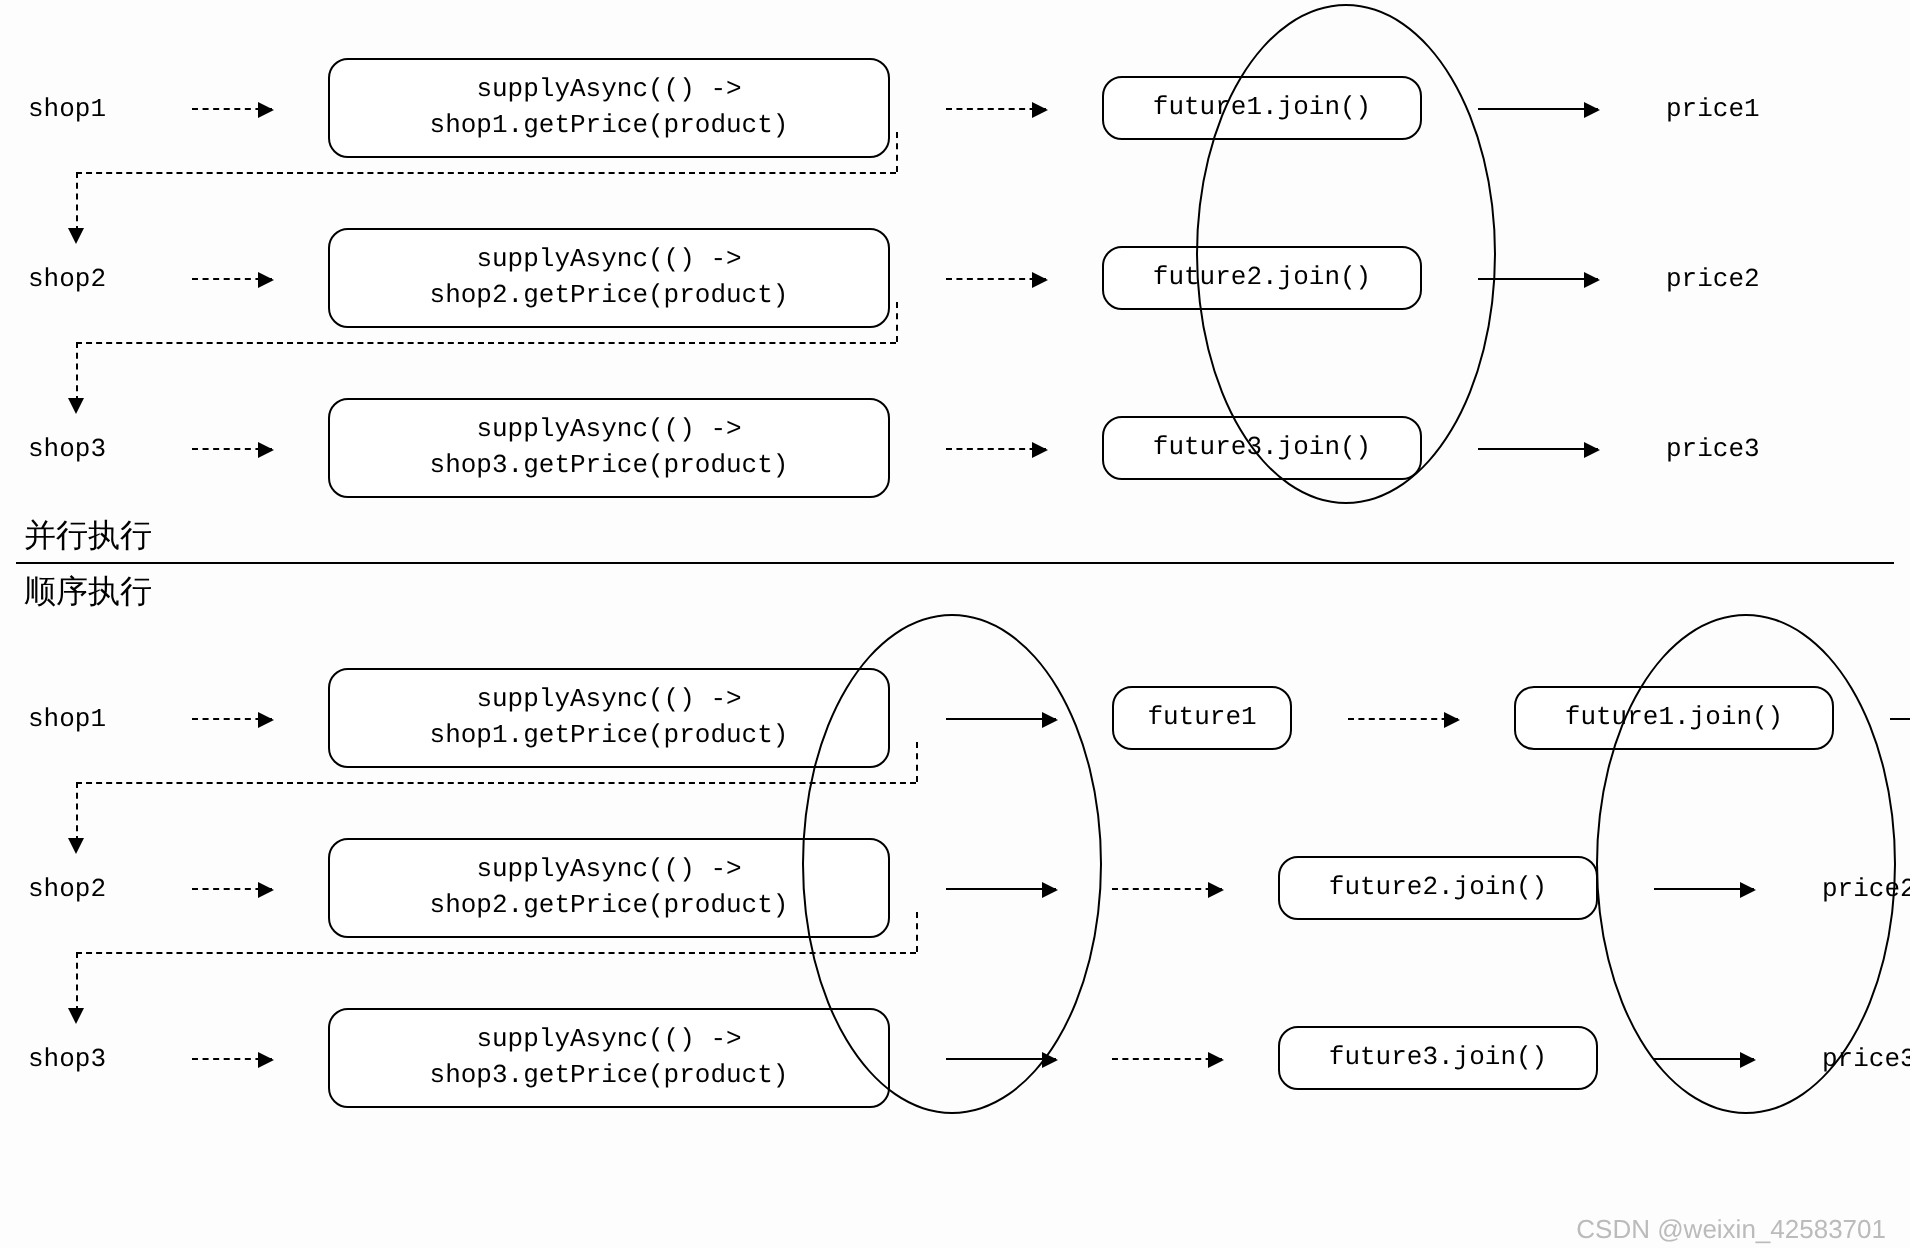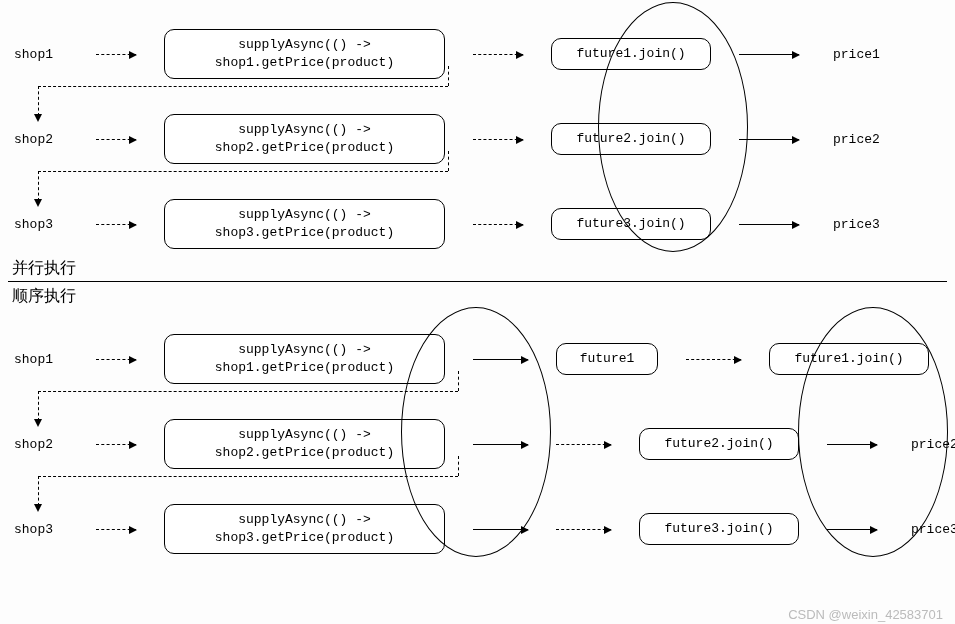--- a/index.html
+++ b/index.html
@@ -31,21 +31,21 @@
     border: 1.5px solid #000;
     border-radius: 10px;
     padding: 6px 14px;
     text-align: center;
     background: #fff;
     line-height: 1.4;
     white-space: nowrap;
   }
   .box-supply { width: 281px; }
   .box-join-top { width: 160px; }
-  .box-future { width: 102px; }
+  .box-future { width: 90px; }
   .box-join-bot { width: 160px; }
   .price-label {
     width: 70px;
     text-align: left;
     padding-left: 6px;
   }
   .arrow {
     position: relative;
     height: 1px;
     flex: 0 0 auto;

